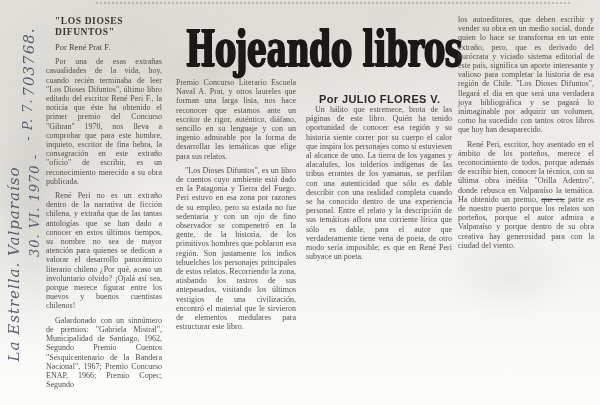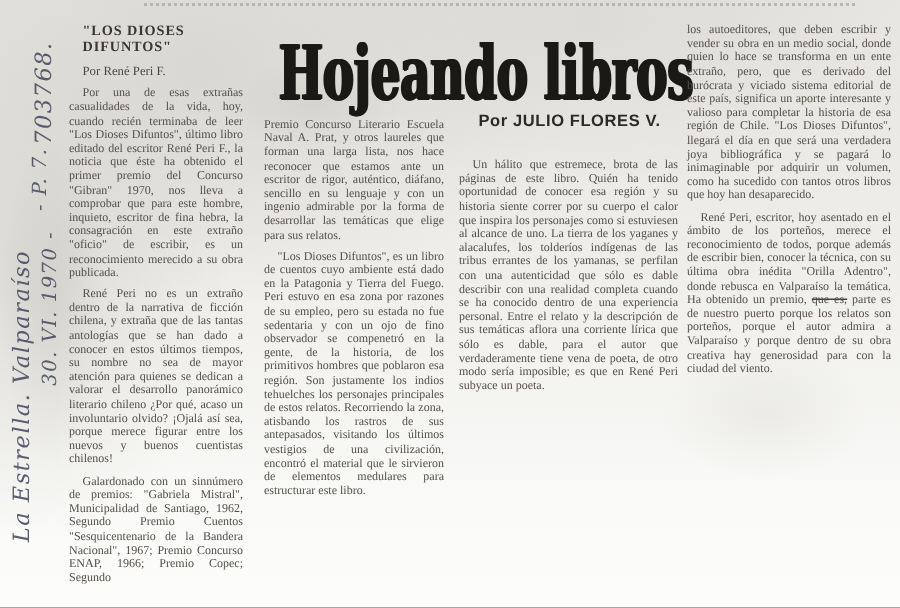--- a/index.html
+++ b/index.html
@@ -29,21 +29,21 @@
   .hw-number{left:-10px;top:53px;width:78px;font-size:15px;letter-spacing:1px;}
   .hw-page{left:3px;top:112px;width:48px;font-size:13px;letter-spacing:1px;}
   .hw-date{left:-22px;top:198px;width:112px;font-size:13px;letter-spacing:1px;}
   .hw-source{left:-96px;top:255px;width:220px;font-size:15px;letter-spacing:1px;}
 
   
   .title{position:absolute;left:186px;top:24px;margin:0;
     font-family:"DejaVu Serif",serif;font-weight:700;font-size:50px;line-height:1;
     color:#1b1915;transform:scaleX(.62);transform-origin:0 0;white-space:nowrap;
     text-shadow:1.5px 0 currentColor,-1.5px 0 currentColor,0 .7px currentColor;}
-  .byline{position:absolute;left:319px;top:75px;margin:0;
+  .byline{position:absolute;left:319px;top:93px;margin:0;
     font-family:"Liberation Sans",sans-serif;font-weight:700;font-size:11px;
     letter-spacing:.4px;color:#2c2a26;white-space:nowrap;}
 
   
   .col{position:absolute;font-size:8px;line-height:9.2px;color:#534f49;
        text-align:justify;}
   .col p{margin:0 0 5px 0;text-indent:9px;}
   .col1{left:46px;top:16px;width:116px;}
   .col2{left:176px;top:78px;width:120px;}
   .col3{left:306px;top:105px;width:146px;}
@@ -70,21 +70,21 @@
   <div class="hw hw-source">La Estrella. Valparaíso</div>
 
   <h1 class="title">Hojeando libros</h1>
   <p class="byline">Por JULIO FLORES V.</p>
 
   <div class="col col1">
     <p class="art-heading">
       <span>"LOS DIOSES</span>
       <span>DIFUNTOS"</span>
     </p>
-    <p class="art-byline">Por René Peri F.</p>
+    <p class="art-byline">Por René Prat F.</p>
     <p>Por una de esas extrañas casualidades de la vida, hoy, cuando recién terminaba de leer "Los Dioses Difuntos", último libro editado del escritor René Peri F., la noticia que éste ha obtenido el primer premio del Concurso "Gibran" 1970, nos lleva a comprobar que para este hombre, inquieto, escritor de fina hebra, la consagración en este extraño "oficio" de escribir, es un reconocimiento merecido a su obra publicada.</p>
     <p>René Peri no es un extraño dentro de la narrativa de ficción chilena, y extraña que de las tantas antologías que se han dado a conocer en estos últimos tiempos, su nombre no sea de mayor atención para quienes se dedican a valorar el desarrollo panorámico literario chileno ¿Por qué, acaso un involuntario olvido? ¡Ojalá así sea, porque merece figurar entre los nuevos y buenos cuentistas chilenos!</p>
     <p>Galardonado con un sinnúmero de premios: "Gabriela Mistral", Municipalidad de Santiago, 1962, Segundo Premio Cuentos "Sesquicentenario de la Bandera Nacional", 1967; Premio Concurso ENAP, 1966; Premio Copec; Segundo</p>
   </div>
 
   <div class="col col2">
     <p style="text-indent:0">Premio Concurso Literario Escuela Naval A. Prat, y otros laureles que forman una larga lista, nos hace reconocer que estamos ante un escritor de rigor, auténtico, diáfano, sencillo en su lenguaje y con un ingenio admirable por la forma de desarrollar las temáticas que elige para sus relatos.</p>
     <p>"Los Dioses Difuntos", es un libro de cuentos cuyo ambiente está dado en la Patagonia y Tierra del Fuego. Peri estuvo en esa zona por razones de su empleo, pero su estada no fue sedentaria y con un ojo de fino observador se compenetró en la gente, de la historia, de los primitivos hombres que poblaron esa región. Son justamente los indios tehuelches los personajes principales de estos relatos. Recorriendo la zona, atisbando los rastros de sus antepasados, visitando los últimos vestigios de una civilización, encontró el material que le sirvieron de elementos medulares para estructurar este libro.</p>
   </div>
 

